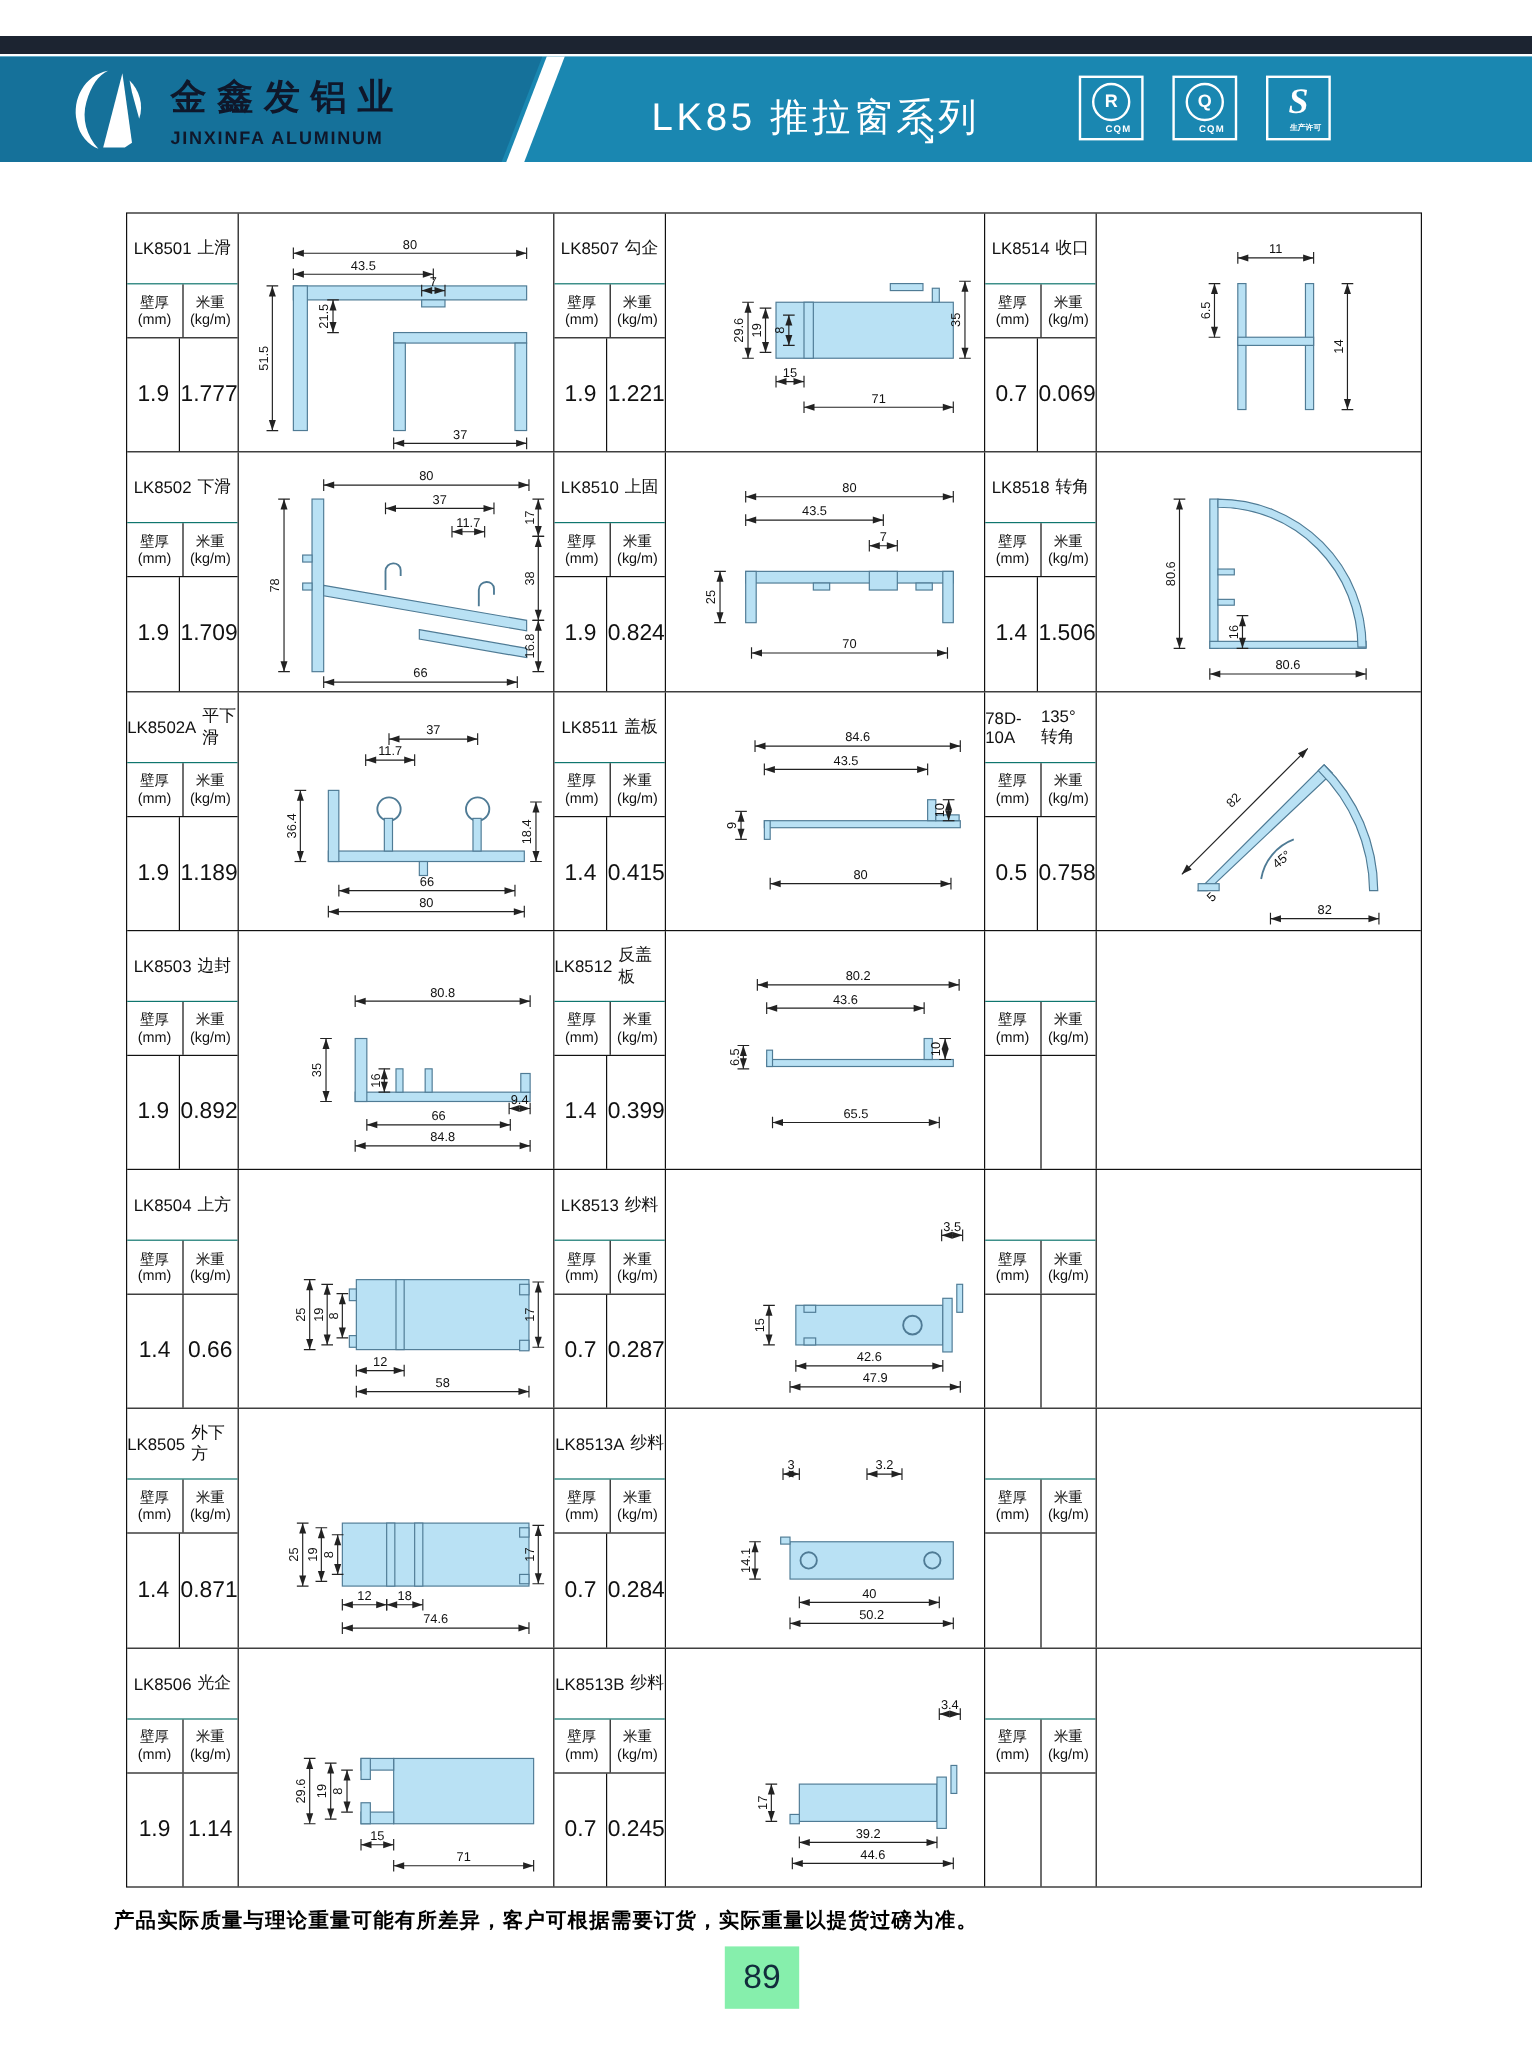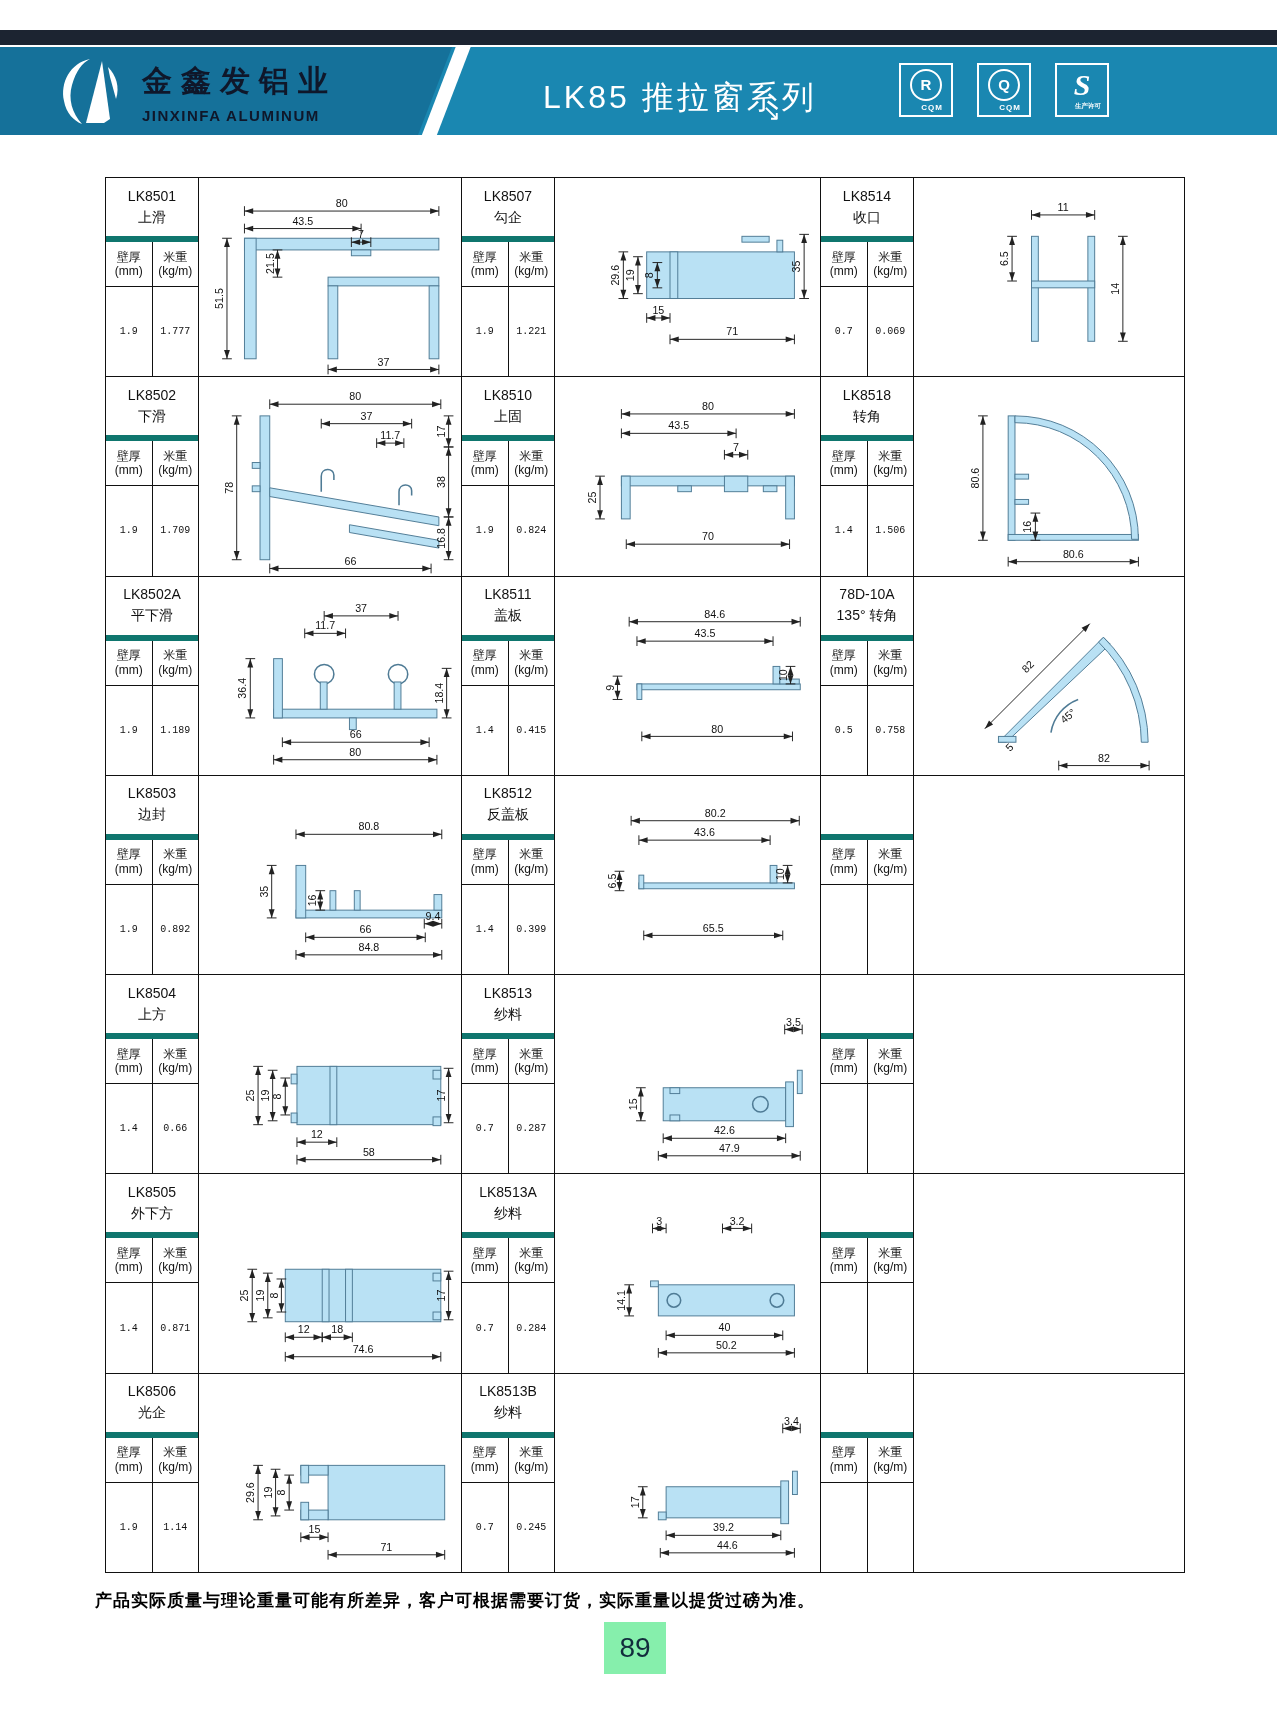--- a/index.html
+++ b/index.html
@@ -25,28 +25,28 @@
   .badge-caption{font-size:8px;letter-spacing:1px;margin-top:2px;font-weight:bold;margin-left:12px;}
   .badge-s{font-family:"Liberation Serif","DejaVu Serif",serif;font-style:italic;font-size:30px;
            font-weight:bold;line-height:30px;}
   .badge-caption.tiny{font-size:6.5px;letter-spacing:0;}
   
   .ptable{position:absolute;left:105px;top:177px;width:1080px;height:1396px;border:1px solid #111;
           display:flex;flex-direction:column;box-sizing:border-box;}
   .trow{flex:1;display:flex;border-bottom:1px solid #111;min-height:0;}
   .trow:last-child{border-bottom:none;}
   .lb{width:93px;border-right:1px solid #111;display:flex;flex-direction:column;box-sizing:border-box;}
-  .code-box{height:58px;border-bottom:6px solid #0f766e;display:flex;flex-direction:column;align-items:center;
+  .code-box{height:58px;border-bottom:1px solid #0f766e;display:flex;flex-direction:row;align-items:center;
             justify-content:center;gap:5px;font-size:14px;}
   .hdr-row{height:44px;border-bottom:1px solid #111;display:flex;}
   .hdr-cell{flex:1;display:flex;flex-direction:column;align-items:center;justify-content:center;
             font-size:12px;line-height:1.2;}
   .hdr-cell:first-child{border-right:1px solid #111;}
   .val-row{flex:1;display:flex;}
-  .val-cell{flex:1;display:flex;align-items:center;justify-content:center;font-size:10px;font-family:Liberation Mono, monospace;}
+  .val-cell{flex:1;display:flex;align-items:center;justify-content:center;font-size:19px;}
   .val-cell:first-child{border-right:1px solid #111;}
   .dc{box-sizing:border-box;}
   .dc0{width:263px;border-right:1px solid #111;}
   .dc1{width:266px;border-right:1px solid #111;}
   .dc2{flex:1;}
   .draw-svg{width:100%;height:100%;display:block;}
   .pf{fill:#b9e1f4;stroke:#4f7b95;stroke-width:1;}
   .ol{fill:none;stroke:#4f7b95;stroke-width:1.6;}
   .dl{stroke:#222;stroke-width:1;fill:none;}
   .ar{fill:#222;stroke:none;}

